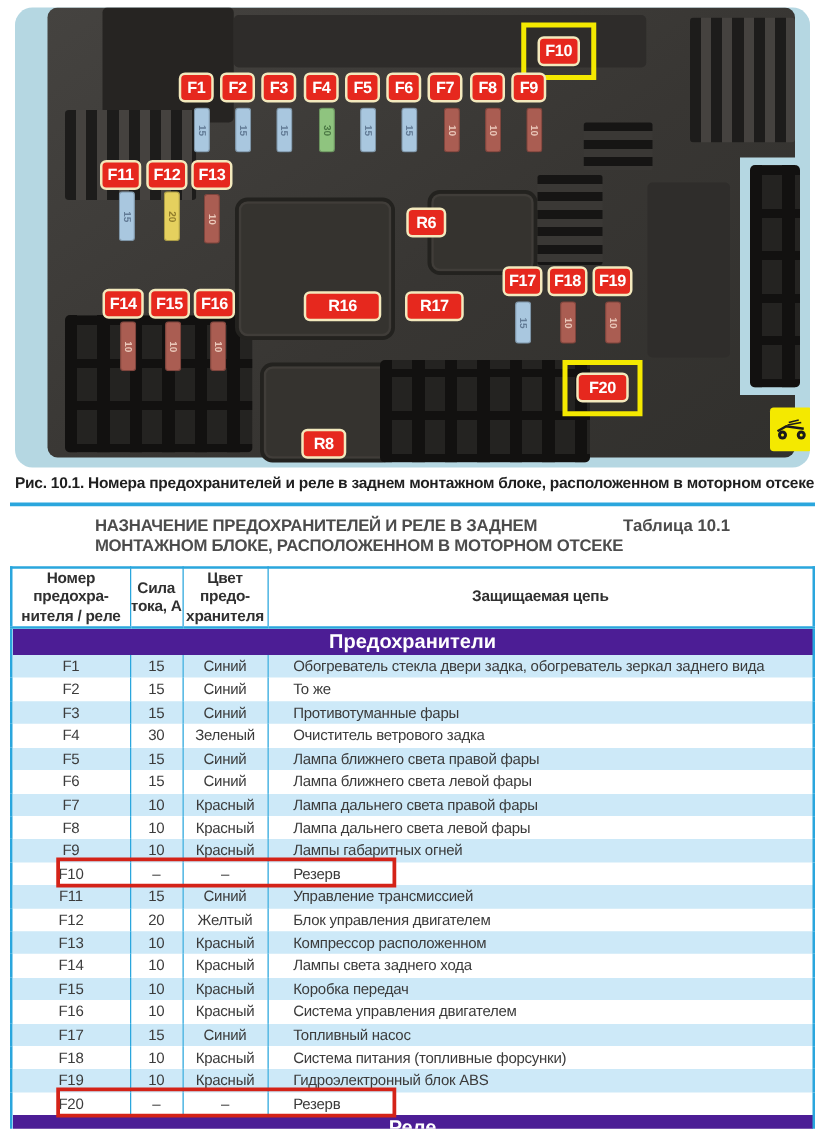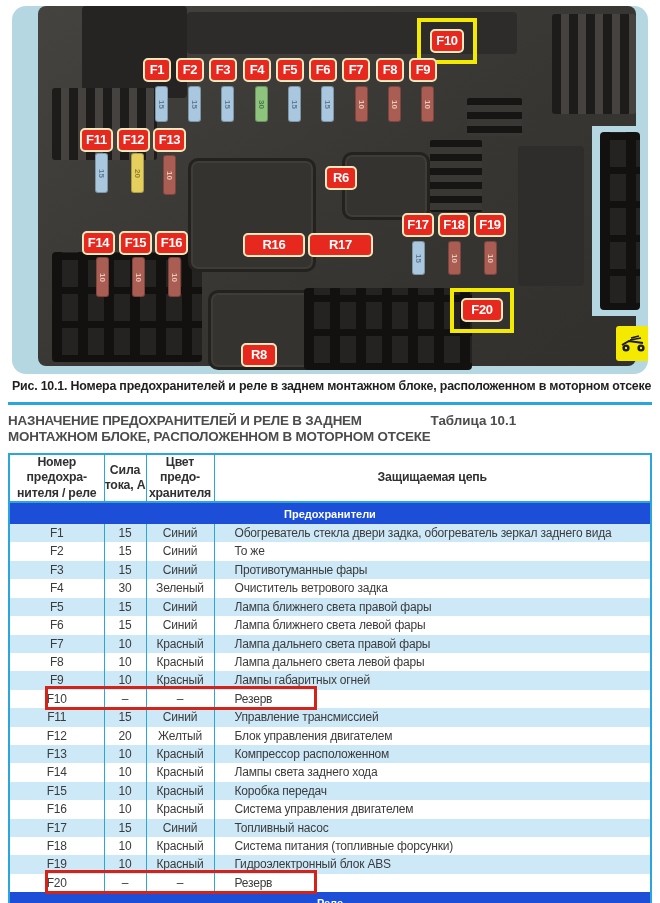--- a/index.html
+++ b/index.html
@@ -49,21 +49,21 @@
   .corner-icon{position:absolute;background:#f4e900;border-radius:3px;
     display:flex;align-items:center;justify-content:center;}
   
   .caption{
     position:absolute;left:12px;top:379px;width:644px;margin:0;
     font-size:12.4px;font-weight:bold;color:#1f1f1f;letter-spacing:-0.2px;
   }
   .rule{position:absolute;left:8px;top:402px;width:644px;height:3px;background:#2aa6dd;}
   .heading{
     position:absolute;left:8px;top:413px;width:644px;
-    display:flex;justify-content:flex-start;align-items:flex-start;
+    display:flex;justify-content:center;align-items:flex-start;
   }
   .heading .title{
     font-size:13.4px;font-weight:bold;color:#4c4c4c;line-height:16px;
     letter-spacing:-0.2px;white-space:pre-line;
   }
   .heading .ref{font-size:13.4px;font-weight:bold;color:#4c4c4c;}
   
   .table-wrap{position:absolute;left:8px;top:453px;width:644px;}
   table.fuse-table{
     border-collapse:collapse;table-layout:fixed;width:644px;
@@ -72,22 +72,22 @@
   .fuse-table th,.fuse-table td{
     border-left:1px solid #2aa6dd;border-right:1px solid #2aa6dd;
     padding:0;text-align:center;overflow:hidden;white-space:nowrap;
   }
   .fuse-table thead th{
     height:39px;font-size:12.3px;font-weight:bold;color:#303030;
     white-space:pre-line;line-height:1.25;border-bottom:2px solid #2aa6dd;
     vertical-align:middle;letter-spacing:-0.2px;
   }
   .section-row td{
-    background:#1d4ed8;color:#ffffff;font-weight:bold;
-    height:21px;font-size:11px;border-left:none;border-right:none;
+    background:#4c1d95;color:#ffffff;font-weight:bold;
+    height:21px;font-size:16px;border-left:none;border-right:none;
   }
   tbody.rows td{height:18.4px;line-height:18.4px;letter-spacing:-0.2px;}
   td.circuit{text-align:left;padding-left:20px;}
   tr.alt td{background:#cde9f8;}
   .hl-rect{
     position:absolute;left:37px;width:272px;height:24px;
     border:3px solid #d42318;box-sizing:border-box;pointer-events:none;
   }
 </style>
 </head>
@@ -151,21 +151,21 @@
   <div class="flabel" style="left:70px;top:225px;width:33px;">F14</div>
   <div class="flabel" style="left:107px;top:225px;width:33px;">F15</div>
   <div class="flabel" style="left:143px;top:225px;width:33px;">F16</div>
   <div class="flabel" style="left:390px;top:207px;width:32px;">F17</div>
   <div class="flabel" style="left:426px;top:207px;width:32px;">F18</div>
   <div class="flabel" style="left:462px;top:207px;width:32px;">F19</div>
   <div class="flabel" style="left:449px;top:292px;width:42px;">F20</div>
 
   <div class="flabel" style="left:313px;top:160px;width:32px;">R6</div>
   <div class="flabel" style="left:231px;top:227px;width:62px;">R16</div>
-  <div class="flabel" style="left:296px;top:227px;width:65px;">R17</div>
+  <div class="flabel" style="left:312px;top:227px;width:47px;">R17</div>
   <div class="flabel" style="left:229px;top:337px;width:36px;">R8</div>
 
   <div class="corner-icon" style="left:604px;top:320px;width:34px;height:35px;">
     <svg width="28" height="24" viewBox="0 0 28 24">
       <path d="M3 13 L10 9 L24 11" stroke="#1a1a1a" stroke-width="2" fill="none"></path>
       <path d="M12 6 L20 4 M11 8 L22 6" stroke="#1a1a1a" stroke-width="1.4" fill="none"></path>
       <circle cx="7" cy="16" r="3.6" fill="#1a1a1a"></circle>
       <circle cx="7" cy="16" r="1.2" fill="#f4e900"></circle>
       <circle cx="22" cy="16" r="3.6" fill="#1a1a1a"></circle>
       <circle cx="22" cy="16" r="1.2" fill="#f4e900"></circle>

